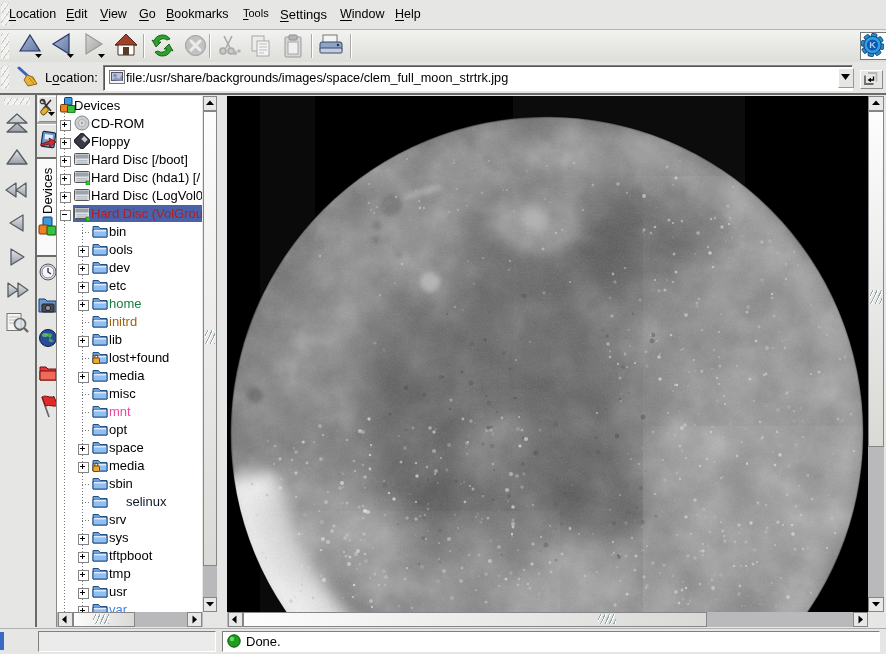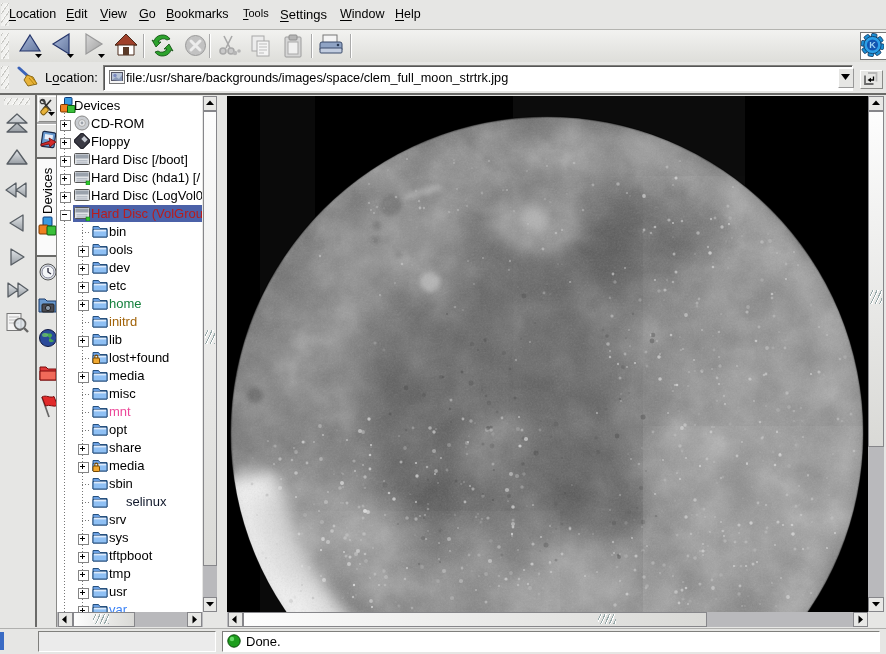--- a/index.html
+++ b/index.html
@@ -408,21 +408,21 @@
     <div class="abs" style="left:52px;top:326px;color:#000;white-space:nowrap">opt</div>
     <div class="abs" style="left:25px;top:352px;width:9px;height:1px;background-image:repeating-linear-gradient(90deg,#777 0 1px,transparent 1px 3px)"></div>
     <div class="abs" style="left:21px;top:348px;width:9px;height:9px;background:#fff;border:1px solid #848484"></div>
     <div class="abs" style="left:23px;top:352px;width:5px;height:1px;background:#000"></div>
     <div class="abs" style="left:25px;top:350px;width:1px;height:5px;background:#000"></div>
     <svg style="position:absolute;left:35px;top:343px" width="16" height="16" viewBox="0 0 16 16" xmlns="http://www.w3.org/2000/svg">
       <path d="M1 3.5h5.5l1.5 2H15v8.5H1z" fill="#6aa0e4" stroke="#26507e"></path>
       <path d="M1 6.5h14v7.5H1z" fill="#8fc0f4" stroke="#26507e"></path>
       <path d="M2 7.5h12" stroke="#ddebfc" stroke-width="1.8"></path>
     </svg>
-    <div class="abs" style="left:52px;top:344px;color:#000;white-space:nowrap">share</div>
+    <div class="abs" style="left:52px;top:344px;color:#000;white-space:nowrap">space</div>
     <div class="abs" style="left:25px;top:370px;width:9px;height:1px;background-image:repeating-linear-gradient(90deg,#777 0 1px,transparent 1px 3px)"></div>
     <div class="abs" style="left:21px;top:366px;width:9px;height:9px;background:#fff;border:1px solid #848484"></div>
     <div class="abs" style="left:23px;top:370px;width:5px;height:1px;background:#000"></div>
     <div class="abs" style="left:25px;top:368px;width:1px;height:5px;background:#000"></div>
     <svg style="position:absolute;left:35px;top:361px" width="16" height="16" viewBox="0 0 16 16" xmlns="http://www.w3.org/2000/svg">
       <path d="M1 3.5h5.5l1.5 2H15v8.5H1z" fill="#6aa0e4" stroke="#26507e"></path>
       <path d="M1 6.5h14v7.5H1z" fill="#8fc0f4" stroke="#26507e"></path>
       <path d="M2 7.5h12" stroke="#ddebfc" stroke-width="1.8"></path>
       <rect x="1" y="9" width="6.5" height="5.5" rx="1" fill="#f0a830" stroke="#7a4a00"></rect>
       <path d="M2.8 9V7.6a1.5 1.5 0 0 1 3 0V9" fill="none" stroke="#7a4a00" stroke-width="1.1"></path>

